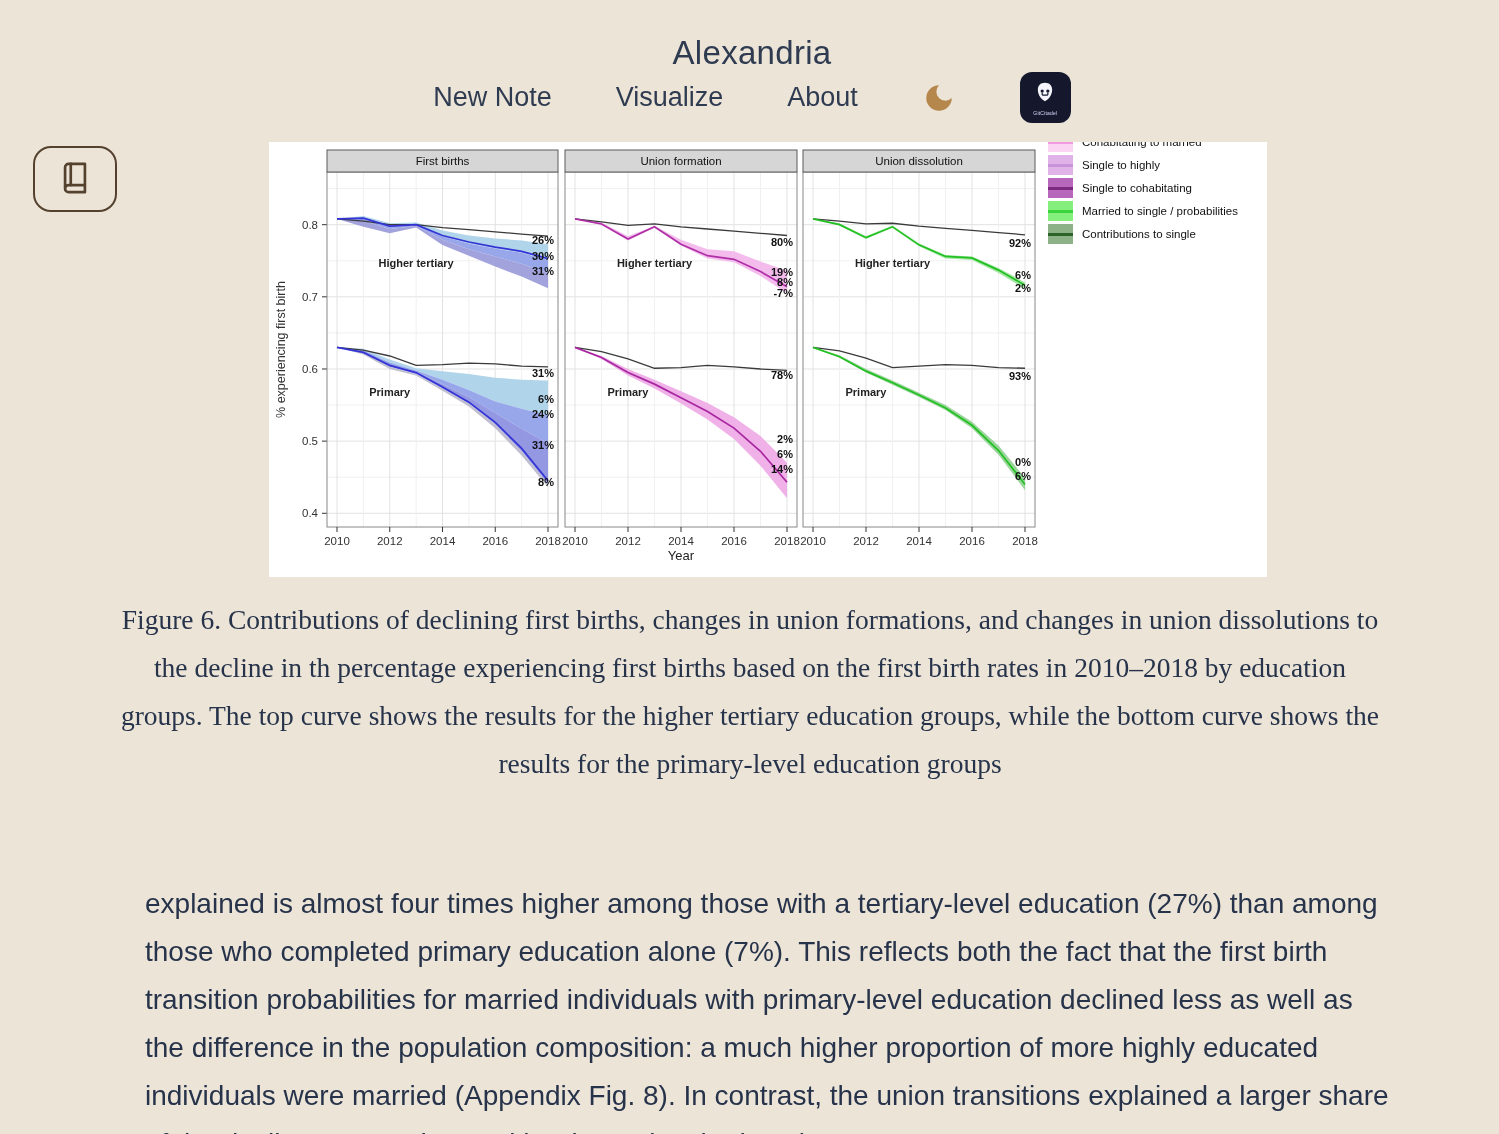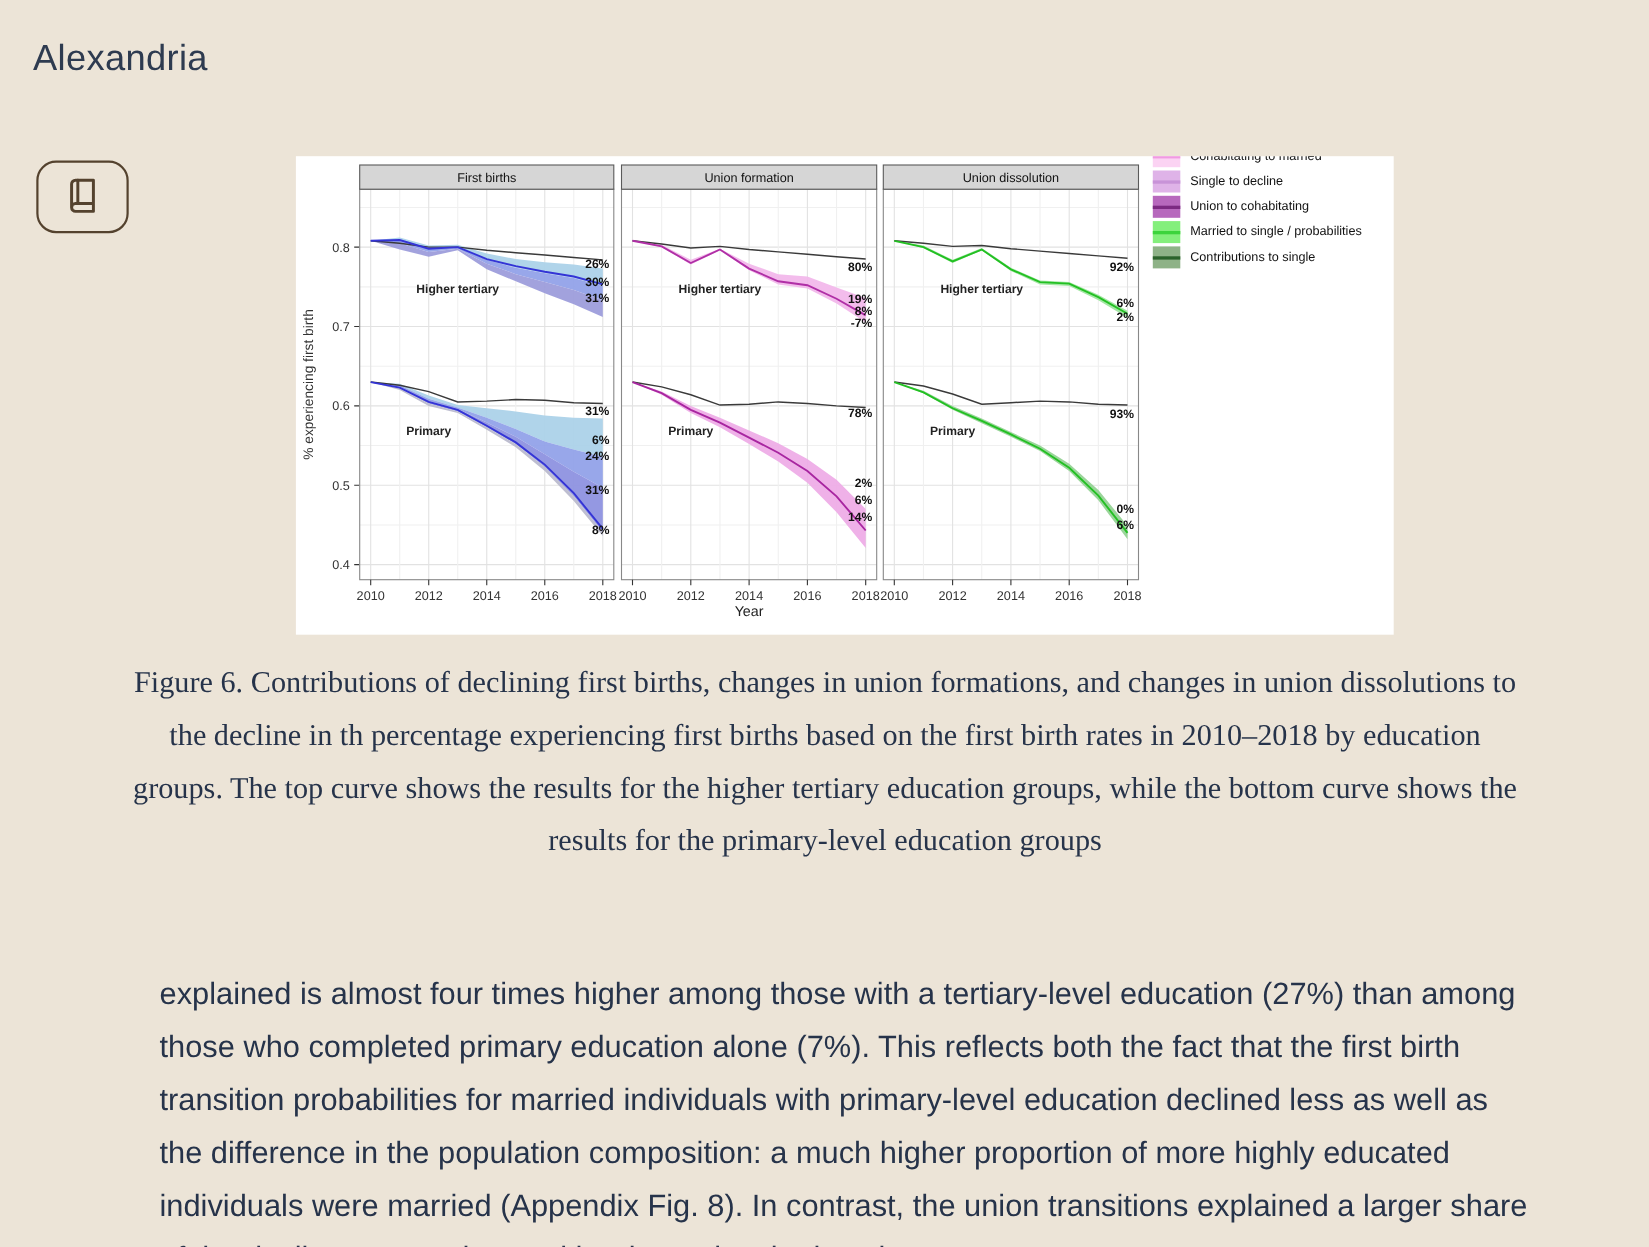--- a/index.html
+++ b/index.html
@@ -4,21 +4,21 @@
 <style>
   html,body{margin:0;padding:0;}
   body{
     width:1499px;height:1134px;overflow:hidden;position:relative;
     background:#ece4d7;color:#2b3950;
     font-family:"Liberation Sans",sans-serif;
   }
   .page{position:absolute;inset:0;}
 
   
-  .app-header{position:absolute;left:30px;top:34px;right:25px;display:flex;justify-content:space-between;align-items:center;}
+  .app-header{position:absolute;left:30px;top:34px;right:25px;display:flex;justify-content:space-between;align-items:center;flex-direction:column;}
   .brand{font-size:33px;font-weight:400;letter-spacing:.3px;color:#2e3b50;cursor:pointer;}
   .main-nav{display:flex;align-items:center;gap:64px;}
   .main-nav a{font-size:27px;color:#2e3b50;text-decoration:none;cursor:pointer;font-weight:400;}
   .moon-btn{background:none;border:none;padding:0;cursor:pointer;line-height:0;}
   .logo-btn{width:51px;height:51px;background:#15182d;border-radius:12px;display:flex;flex-direction:column;align-items:center;justify-content:center;gap:1px;cursor:pointer;border:none;}
   .logo-btn .logo-text{color:#d9dcff;font-size:5px;letter-spacing:.2px;}
 
   
   .reader-btn{position:absolute;left:33px;top:146px;width:84px;height:66px;border:2.5px solid #54422e;border-radius:18px;background:transparent;display:flex;align-items:center;justify-content:center;cursor:pointer;}
 
@@ -37,20 +37,43 @@
   .body-text{position:absolute;left:145px;top:880px;width:1250px;margin:0;text-align:left;
            font-size:28px;line-height:48px;color:#26334a;font-weight:400;}
 </style>
 </head>
 <body>
 
 <div class="page">
 
   <header class="app-header">
     <div class="brand">Alexandria</div>
+    <nav class="main-nav">
+      <a>New Note</a>
+      <a>Visualize</a>
+      <a>About</a>
+      <button class="moon-btn">
+        <span>
+          <svg width="34" height="34" viewBox="0 0 24 24">
+              <path d="M12 3a6 6 0 0 0 9 9 9 9 0 1 1-9-9Z" fill="#b5874c"></path>
+            </svg>
+        </span>
+      </button>
+      <button class="logo-btn">
+        <span>
+          <svg width="26" height="26" viewBox="0 0 24 24">
+            <path d="M12 2.5c-4.2 0-6.6 2.6-6.6 6.6 0 4.6 2.8 8.6 6.6 10.4 3.8-1.8 6.6-5.8 6.6-10.4 0-4-2.4-6.6-6.6-6.6z" fill="#f4f4fa"></path>
+            <circle cx="9.4" cy="10.2" r="1.5" fill="#15182d"></circle>
+            <circle cx="14.6" cy="10.2" r="1.5" fill="#15182d"></circle>
+            <path d="M9.4 11.7v2.2M14.6 11.7v2.2M9.4 13.9h5.2" stroke="#15182d" stroke-width="1.1" fill="none"></path>
+          </svg>
+        </span>
+        <span class="logo-text">GitCitadel</span>
+      </button>
+    </nav>
   </header>
 
   <button class="reader-btn">
     <span>
       <svg width="34" height="34" viewBox="0 0 24 24" fill="none" stroke="#54422e" stroke-width="1.9" stroke-linecap="round" stroke-linejoin="round">
         <path d="M5 19.5v-15A2.5 2.5 0 0 1 7.5 2H19v20H7.5a2.5 2.5 0 0 1 0-5H19"></path>
         <path d="M9 2v15"></path>
       </svg>
     </span>
   </button>
@@ -239,27 +262,27 @@
         <div class="lg-row">
           <div class="lg-swatch" style="background: rgb(251, 211, 243);">
             <div class="lg-line" style="background: rgb(240, 154, 226);"></div>
           </div>
           <span class="lg-label">Cohabitating to married</span>
         </div>
         <div class="lg-row">
           <div class="lg-swatch" style="background: rgb(223, 179, 232);">
             <div class="lg-line" style="background: rgb(200, 147, 216);"></div>
           </div>
-          <span class="lg-label">Single to decline</span>
+          <span class="lg-label">Single to highly</span>
         </div>
         <div class="lg-row">
           <div class="lg-swatch" style="background: rgb(183, 104, 189);">
             <div class="lg-line" style="background: rgb(124, 42, 130);"></div>
           </div>
-          <span class="lg-label">Union to cohabitating</span>
+          <span class="lg-label">Single to cohabitating</span>
         </div>
         <div class="lg-row">
           <div class="lg-swatch" style="background: rgb(132, 239, 124);">
             <div class="lg-line" style="background: rgb(60, 212, 60);"></div>
           </div>
           <span class="lg-label">Married to single / probabilities</span>
         </div>
         <div class="lg-row">
           <div class="lg-swatch" style="background: rgb(142, 178, 135);">
             <div class="lg-line" style="background: rgb(43, 99, 43);"></div>

